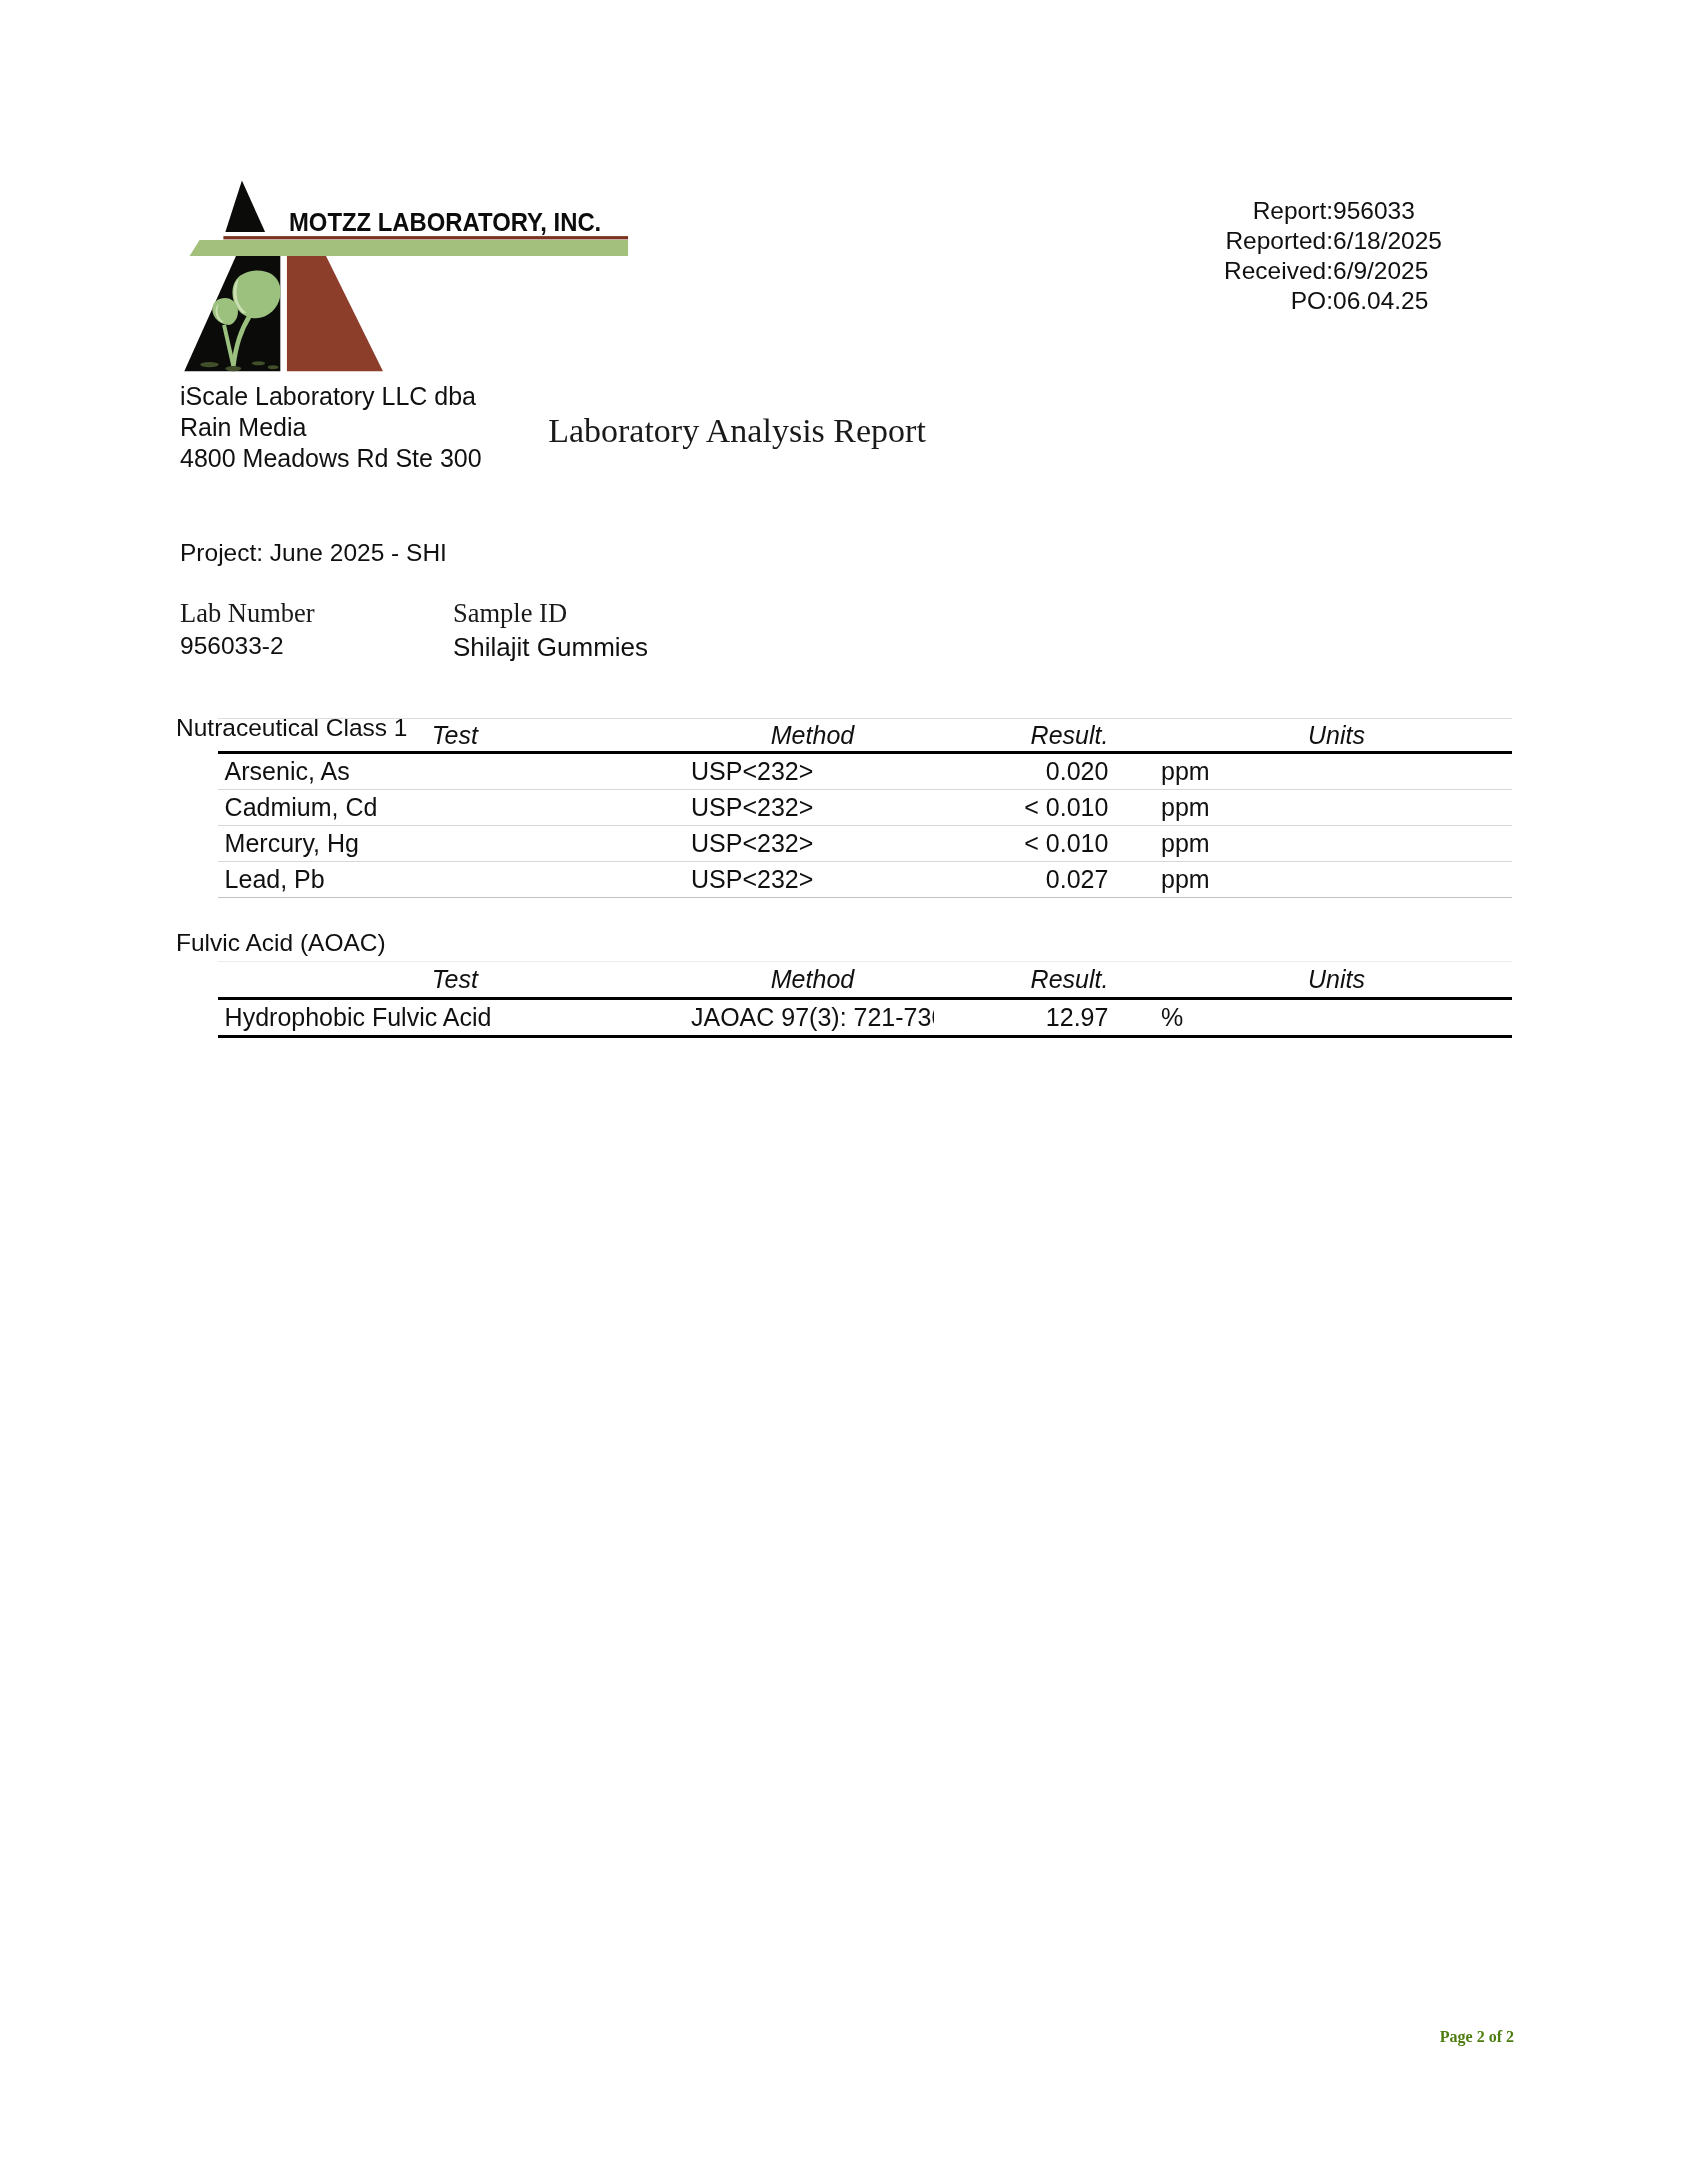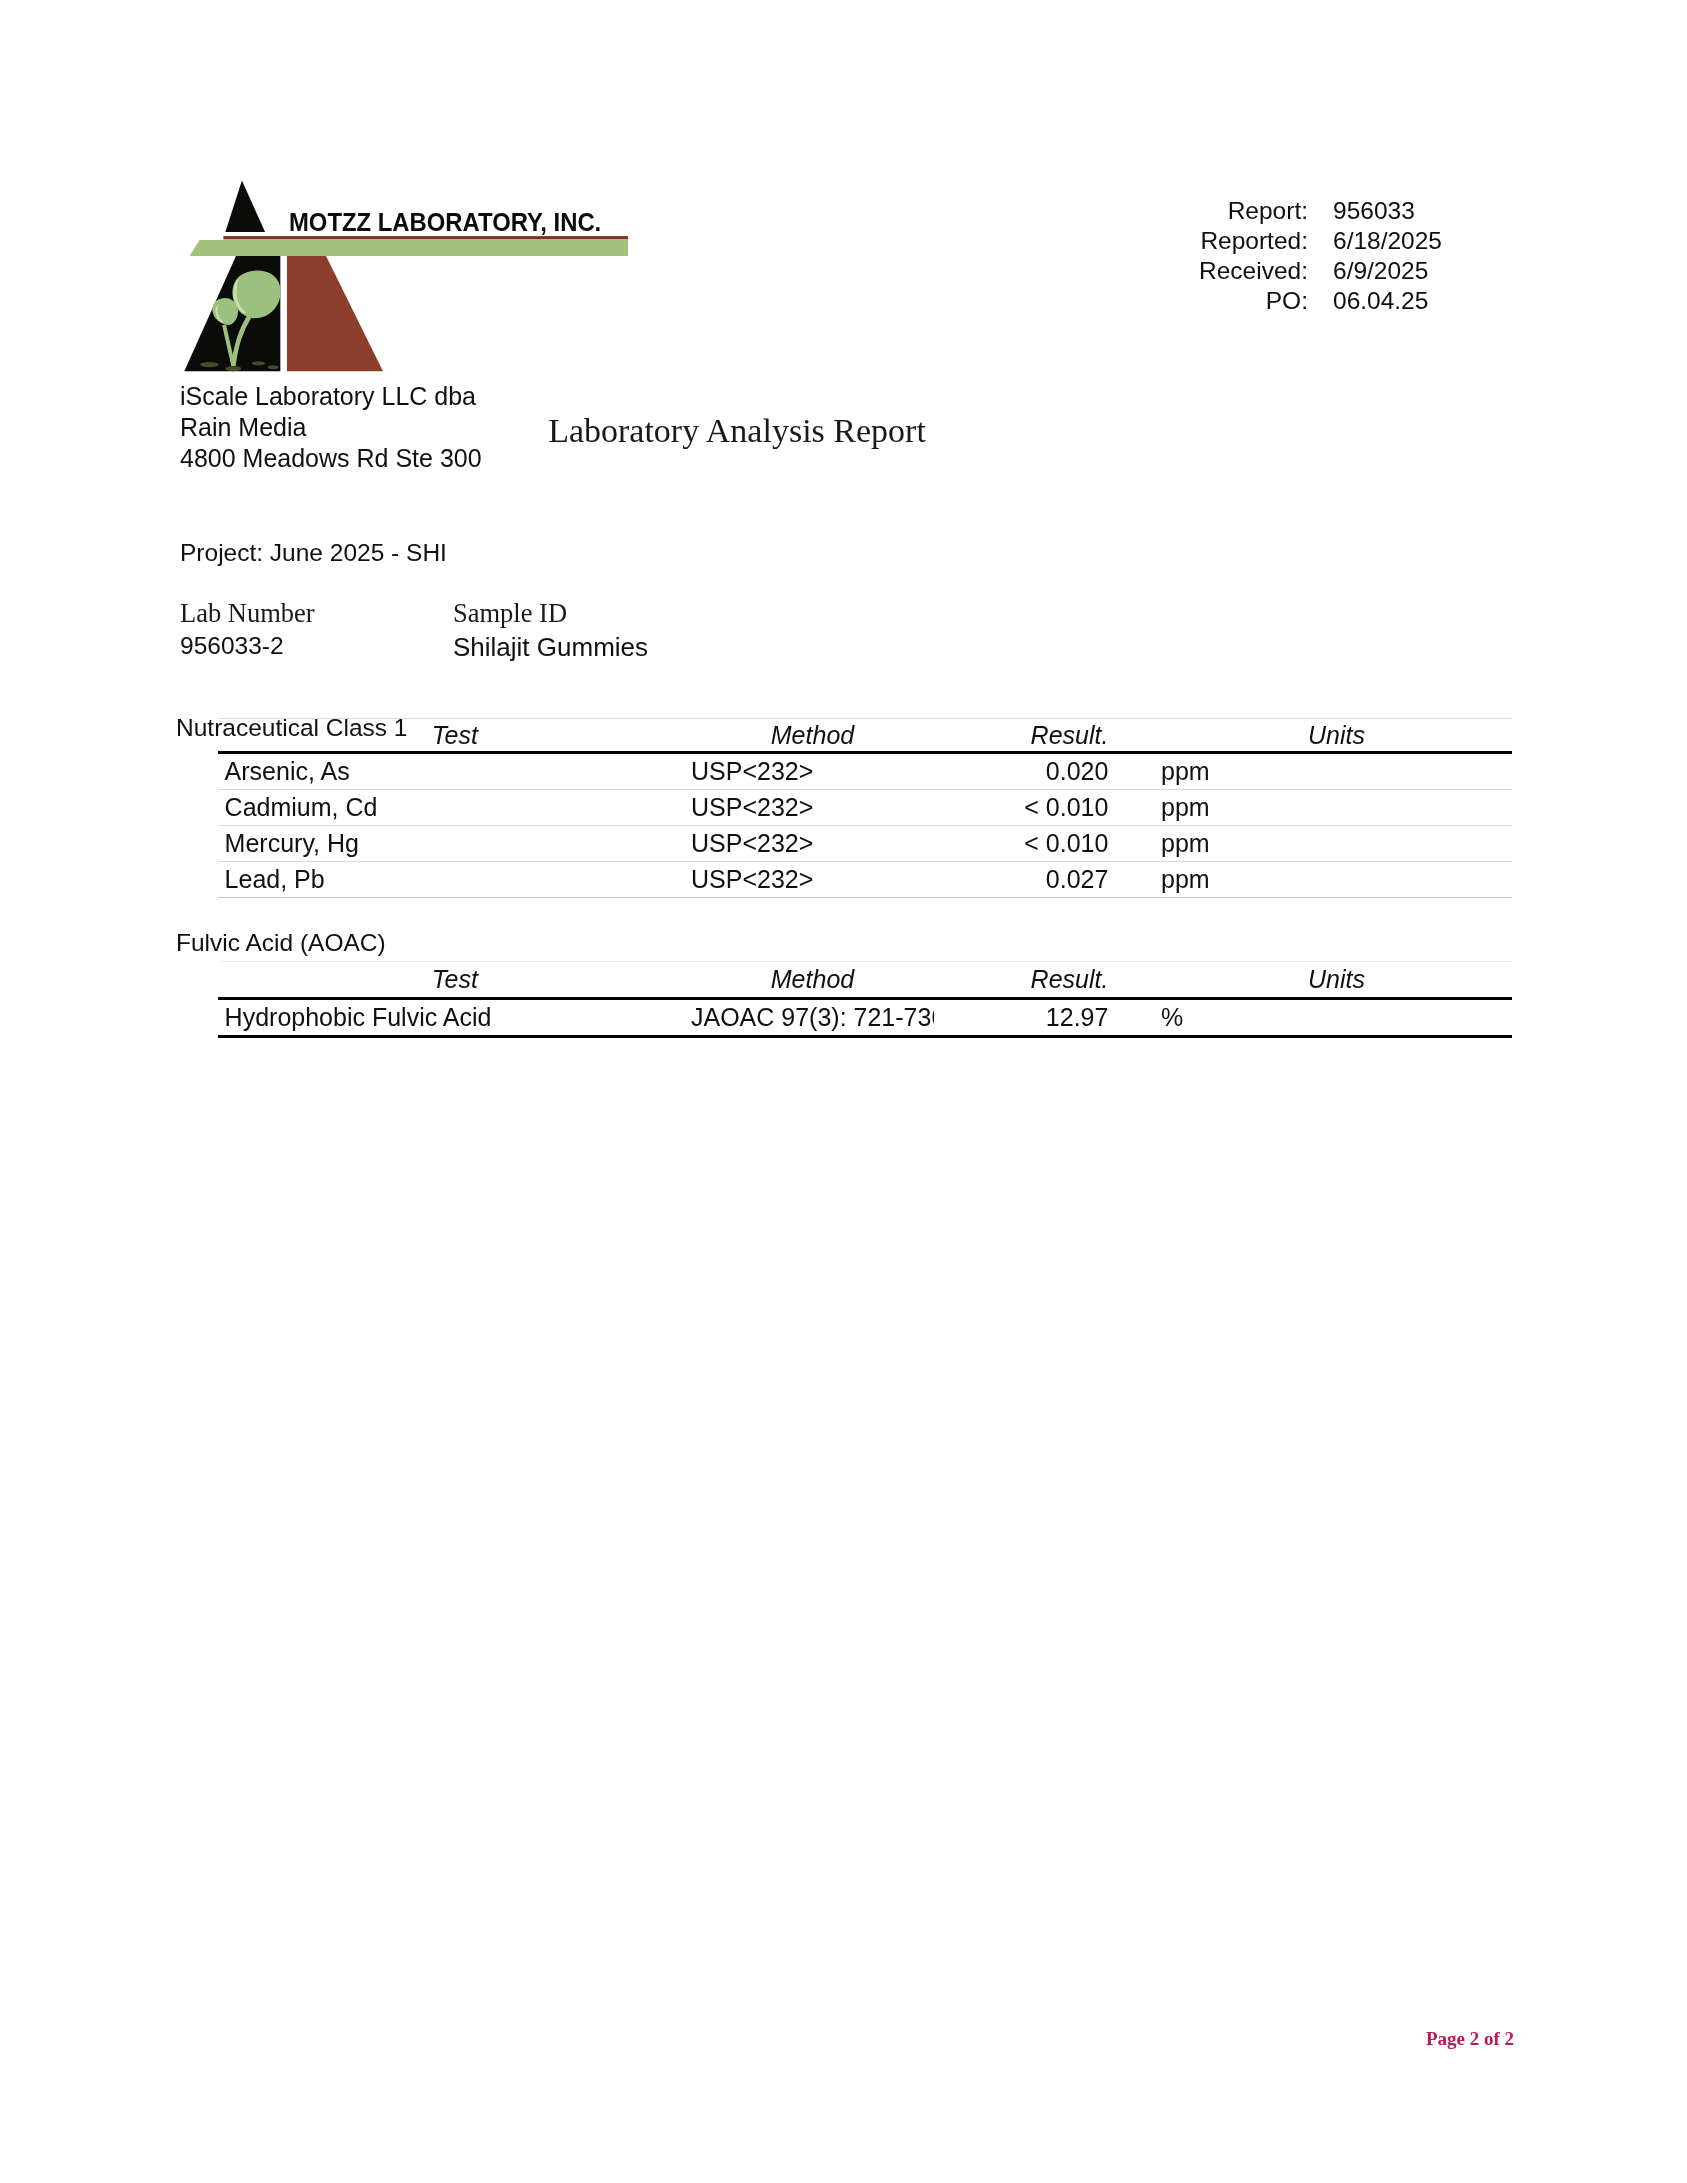--- a/index.html
+++ b/index.html
@@ -18,21 +18,21 @@
   .brand-text{
     left:289px;top:207px;
     font-size:26.5px;font-weight:700;letter-spacing:0px;
     transform:scaleX(.9);transform-origin:left top;
     white-space:nowrap;color:#0c0c0c;
   }
 
   
   .report-info{
     left:1125px;top:196px;width:339px;
-    display:grid;grid-template-columns:1fr 131px;column-gap:25px;
+    display:grid;grid-template-columns:1fr 131px;column-gap:0;
     font-size:24.5px;line-height:30px;
   }
   .report-info .lbl{text-align:right;white-space:nowrap;}
   .report-info .val{text-align:left;white-space:nowrap;}
 
   
   .client{left:180px;top:381px;font-size:25px;line-height:31px;}
 
   .page-title{
     left:0;top:412px;width:1474px;text-align:center;
@@ -76,21 +76,21 @@
   .lab-table .c4{padding-left:50px;}
 
   .footer-address{
     left:0;top:2028px;width:1687px;text-align:center;
     font-family:"Liberation Serif","DejaVu Serif",serif;
     font-weight:700;font-size:22.5px;color:#1a1a1a;
   }
   .footer-page{
     top:2028px;right:173px;
     font-family:"Liberation Serif","DejaVu Serif",serif;
-    font-weight:700;font-size:19px;color:#be185d;margin-left:34px;
+    font-weight:700;font-size:16px;color:#4d7c0f;margin-left:34px;
   }
 </style>
 </head>
 <body>
 
 <div class="page">
 
   <svg class="abs" style="left:179px;top:179px" width="457" height="195" viewBox="270 270 690 294">
 
     <polygon points="365,272 400,350 340,350" fill="#0b0b09"></polygon>

